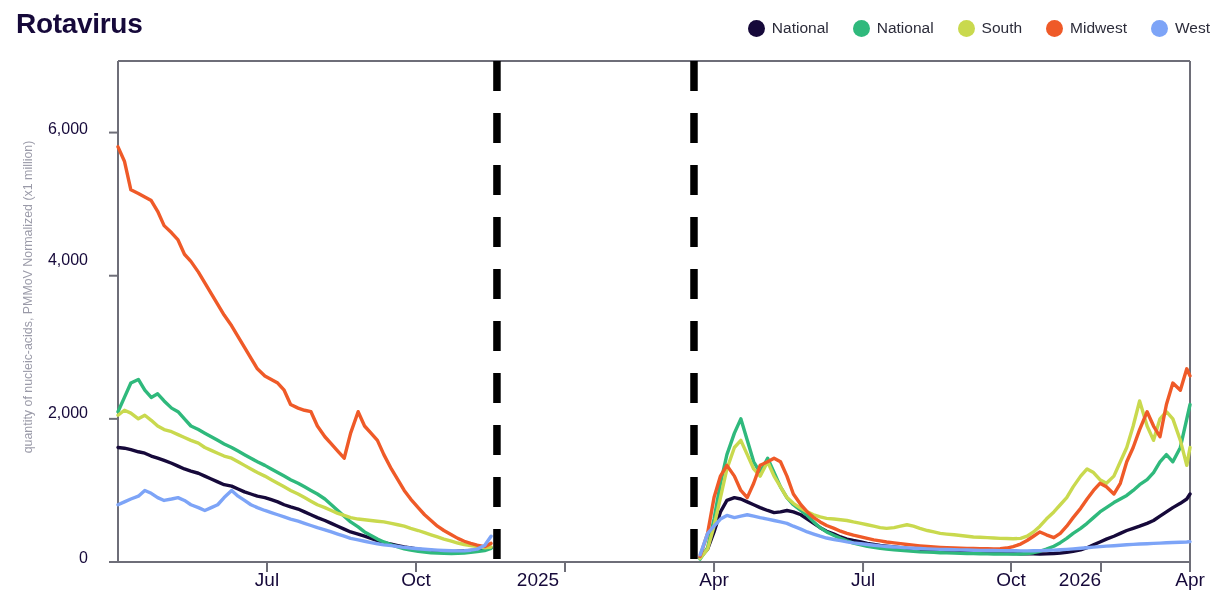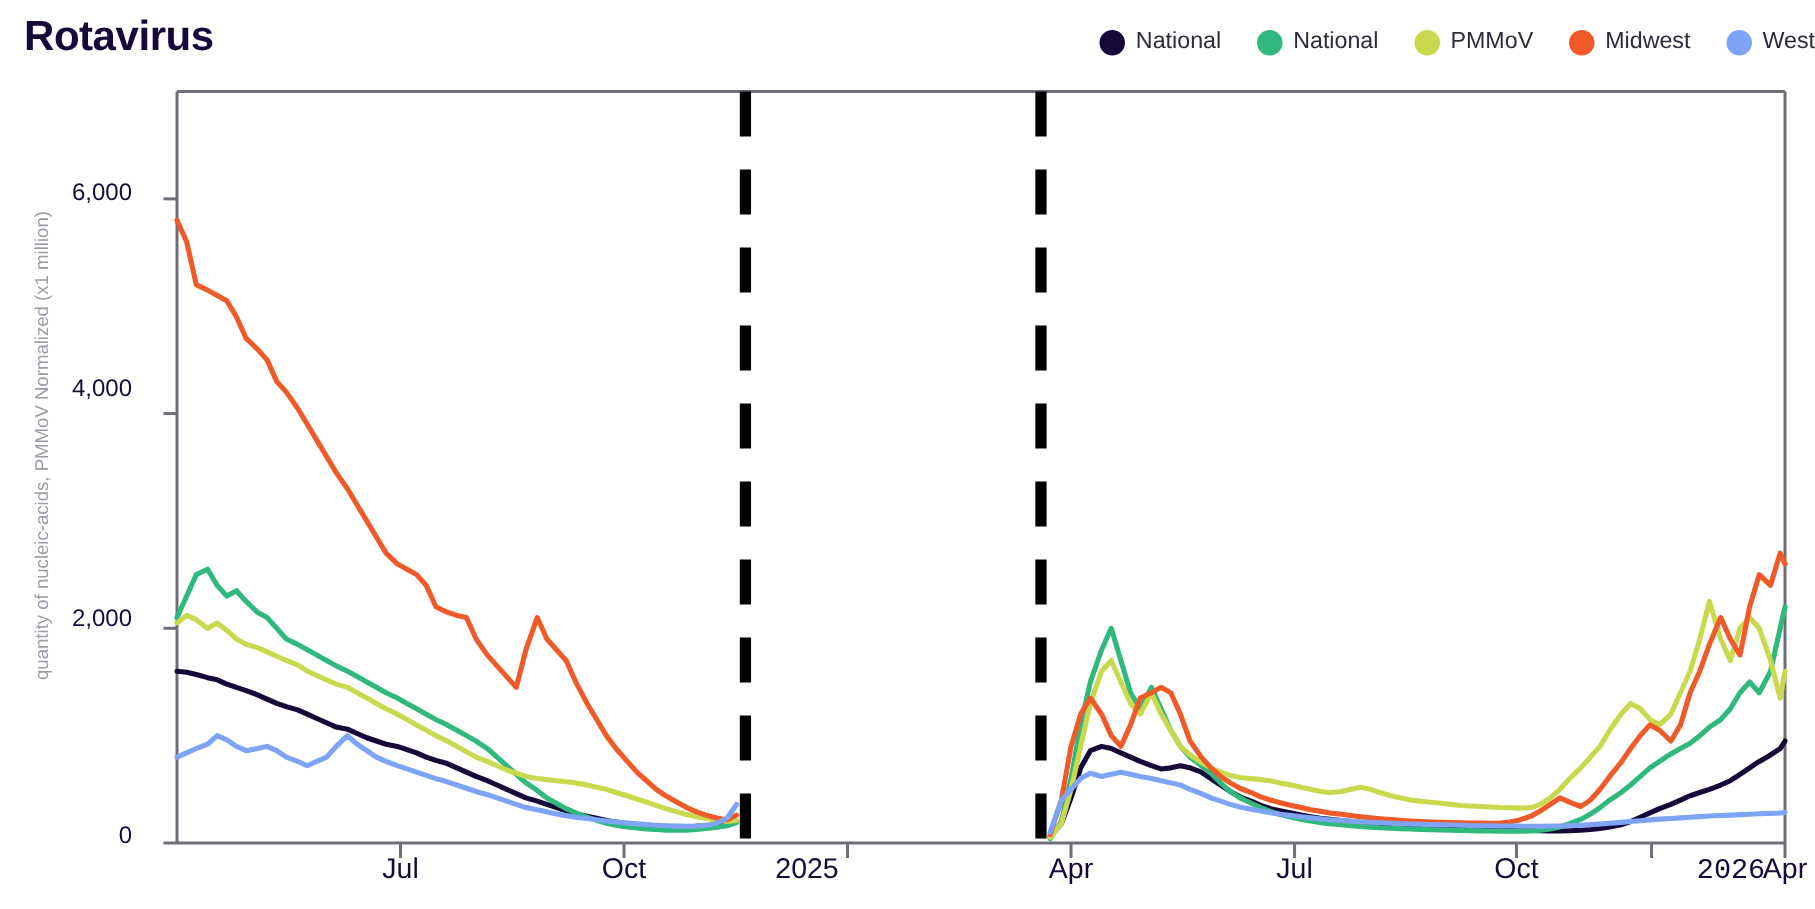--- a/index.html
+++ b/index.html
@@ -73,21 +73,21 @@
     <div class="legend-item">
       <span class="legend-dot" style="background: rgb(22, 9, 58);"></span>
       <span class="legend-label">National</span>
     </div>
     <div class="legend-item">
       <span class="legend-dot" style="background: rgb(47, 185, 124);"></span>
       <span class="legend-label">National</span>
     </div>
     <div class="legend-item">
       <span class="legend-dot" style="background: rgb(201, 217, 78);"></span>
-      <span class="legend-label">PMMoV</span>
+      <span class="legend-label">South</span>
     </div>
     <div class="legend-item">
       <span class="legend-dot" style="background: rgb(239, 90, 40);"></span>
       <span class="legend-label">Midwest</span>
     </div>
     <div class="legend-item">
       <span class="legend-dot" style="background: rgb(125, 164, 247);"></span>
       <span class="legend-label">West</span>
     </div>
   </div>
@@ -100,21 +100,21 @@
       <div class="ytick-label" style="top: 251px;">4,000</div>
       <div class="ytick-label" style="top: 119.571px;">6,000</div>
     </div>
   <div id="xtick-labels">
       <div class="xtick-label" style="left: 267.008px;">Jul</div>
       <div class="xtick-label" style="left: 416.016px;">Oct</div>
       <div class="xtick-label" style="left: 538px;">2025</div>
       <div class="xtick-label" style="left: 714.032px;">Apr</div>
       <div class="xtick-label" style="left: 863.04px;">Jul</div>
       <div class="xtick-label" style="left: 1010.98px;">Oct</div>
-      <div class="xtick-label" style="left: 1154px; font-family: Liberation Mono, monospace;">2026</div>
+      <div class="xtick-label" style="left: 1080px;">2026</div>
       <div class="xtick-label" style="left: 1190px;">Apr</div>
     </div>
   <svg id="plot-svg" width="1210" height="606">
       <line x1="118" y1="61" x2="1190" y2="61" stroke="#6e6e78" stroke-width="2"></line>
       <line x1="118" y1="61" x2="118" y2="562" stroke="#6e6e78" stroke-width="2"></line>
       <line x1="118" y1="562" x2="1190" y2="562" stroke="#6e6e78" stroke-width="2"></line>
       <line x1="1190" y1="61" x2="1190" y2="562" stroke="#6e6e78" stroke-width="2"></line>
       <line x1="109" y1="562" x2="118" y2="562" stroke="#6e6e78" stroke-width="2"></line>
       <line x1="109" y1="418.8571428571429" x2="118" y2="418.8571428571429" stroke="#6e6e78" stroke-width="2"></line>
       <line x1="109" y1="275.7142857142857" x2="118" y2="275.7142857142857" stroke="#6e6e78" stroke-width="2"></line>

